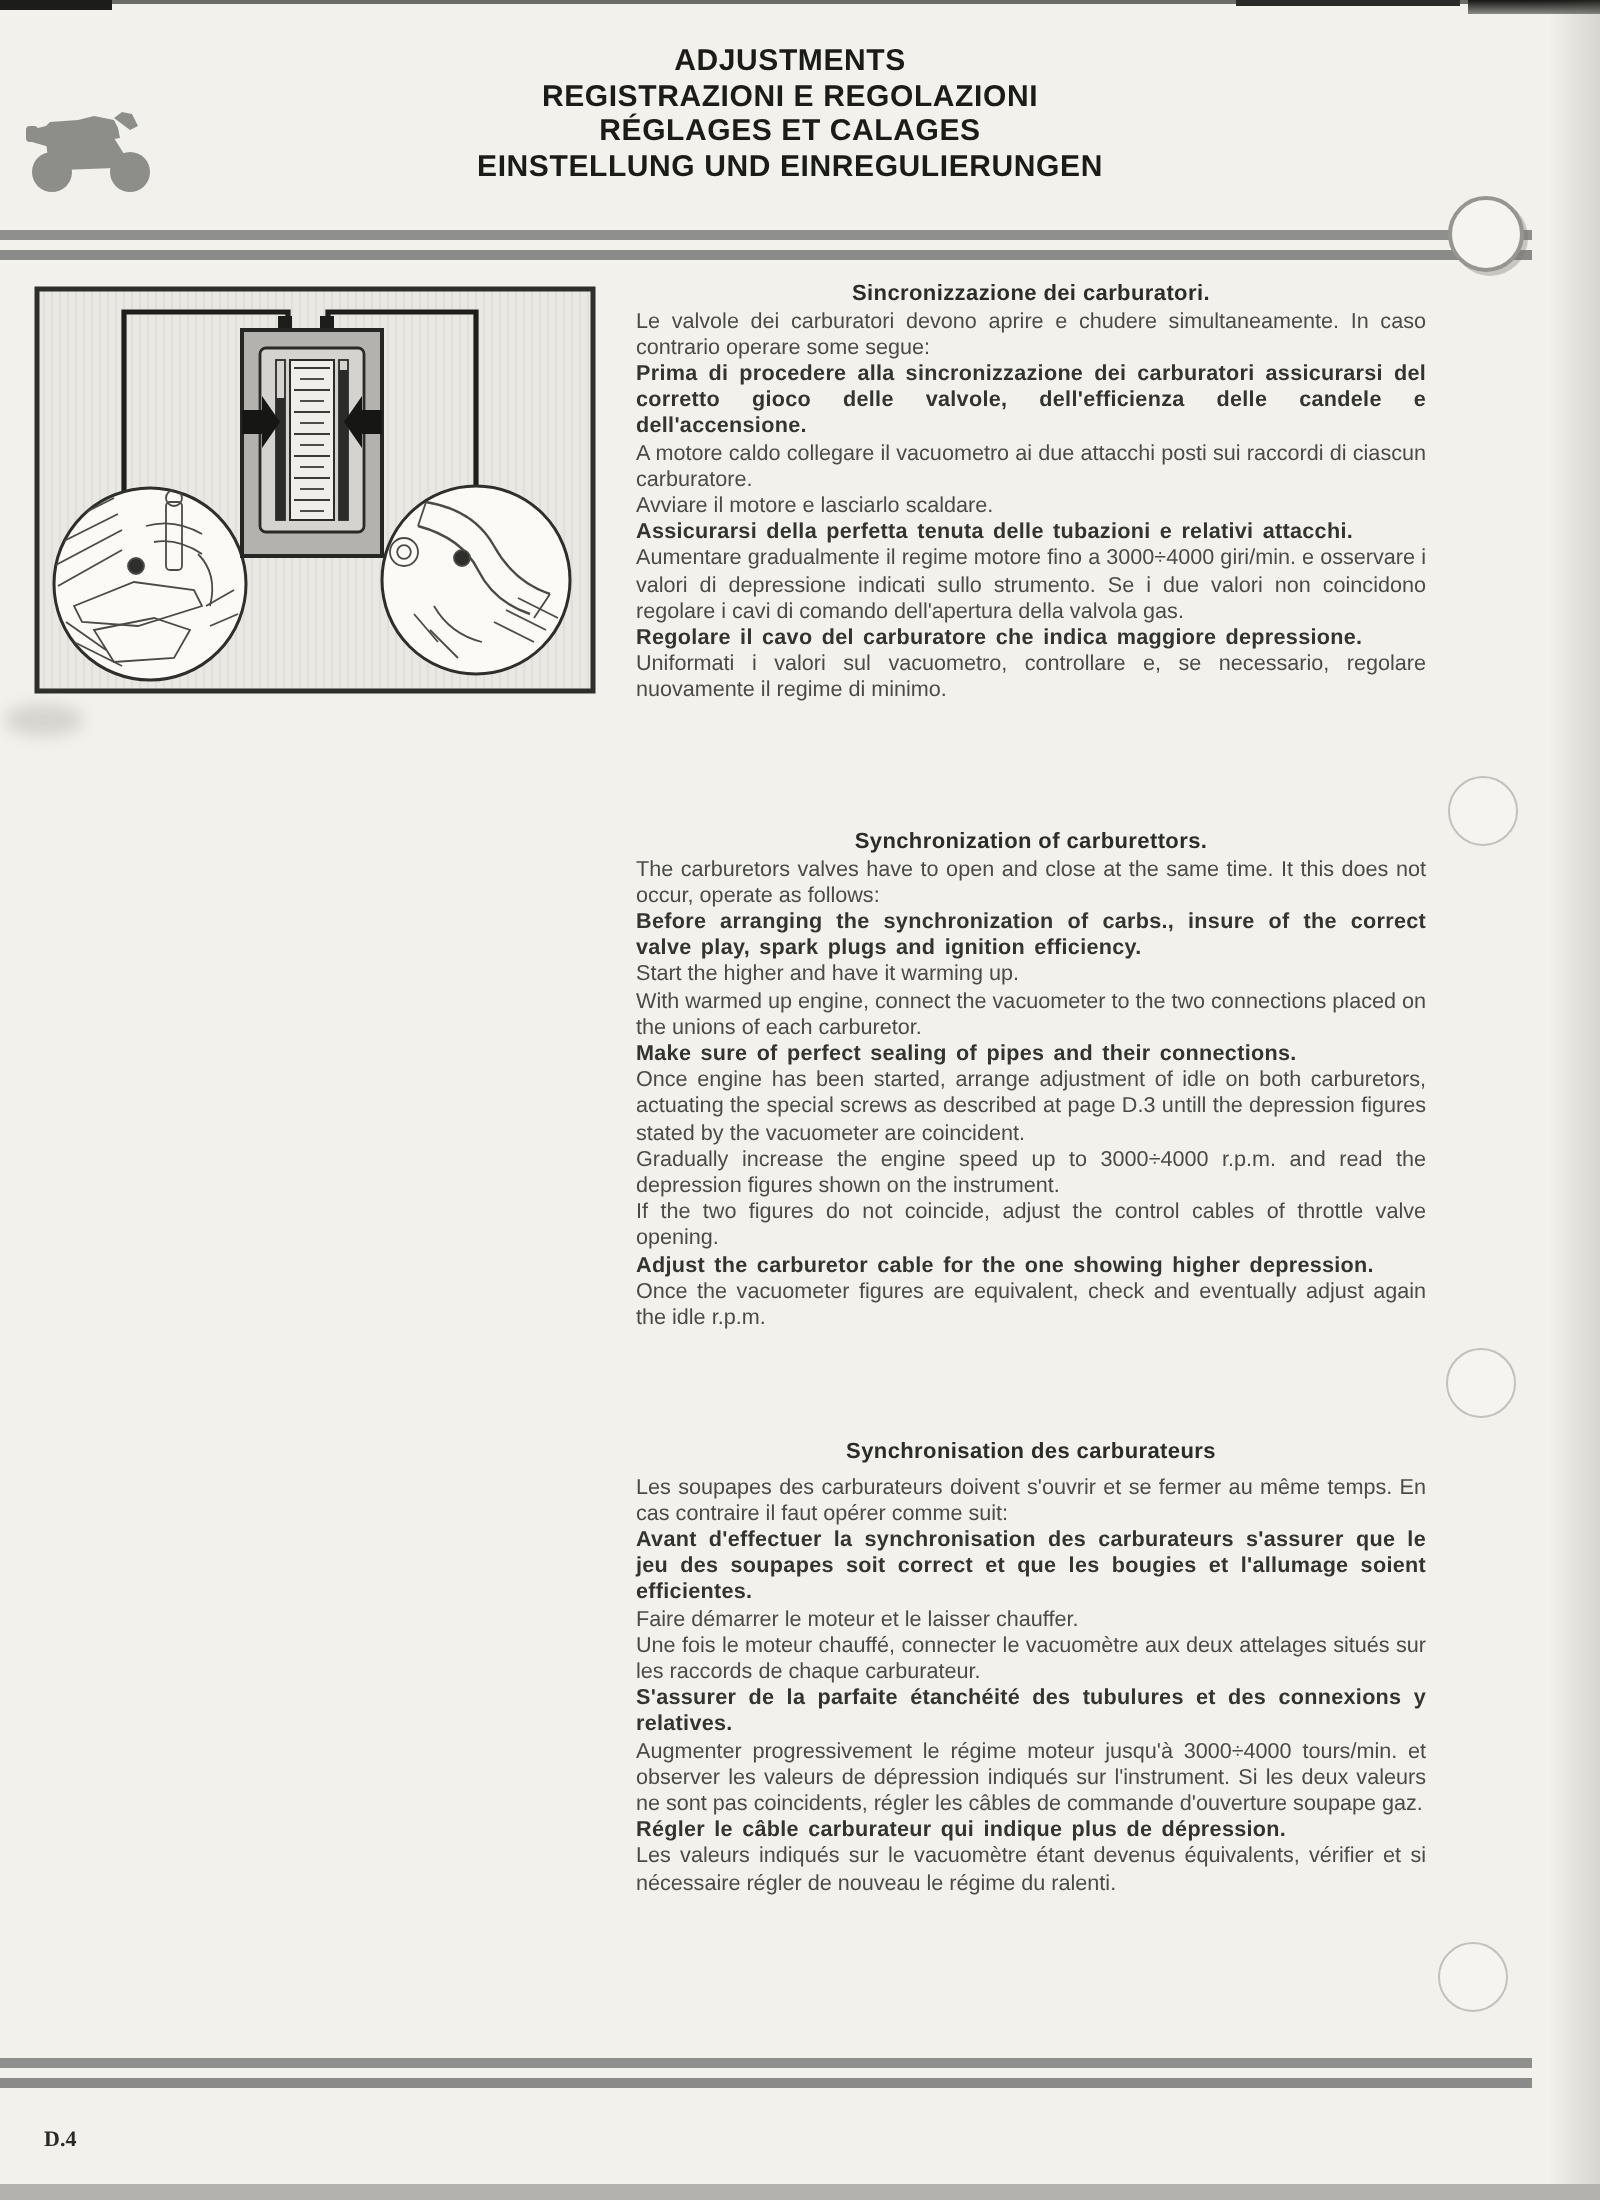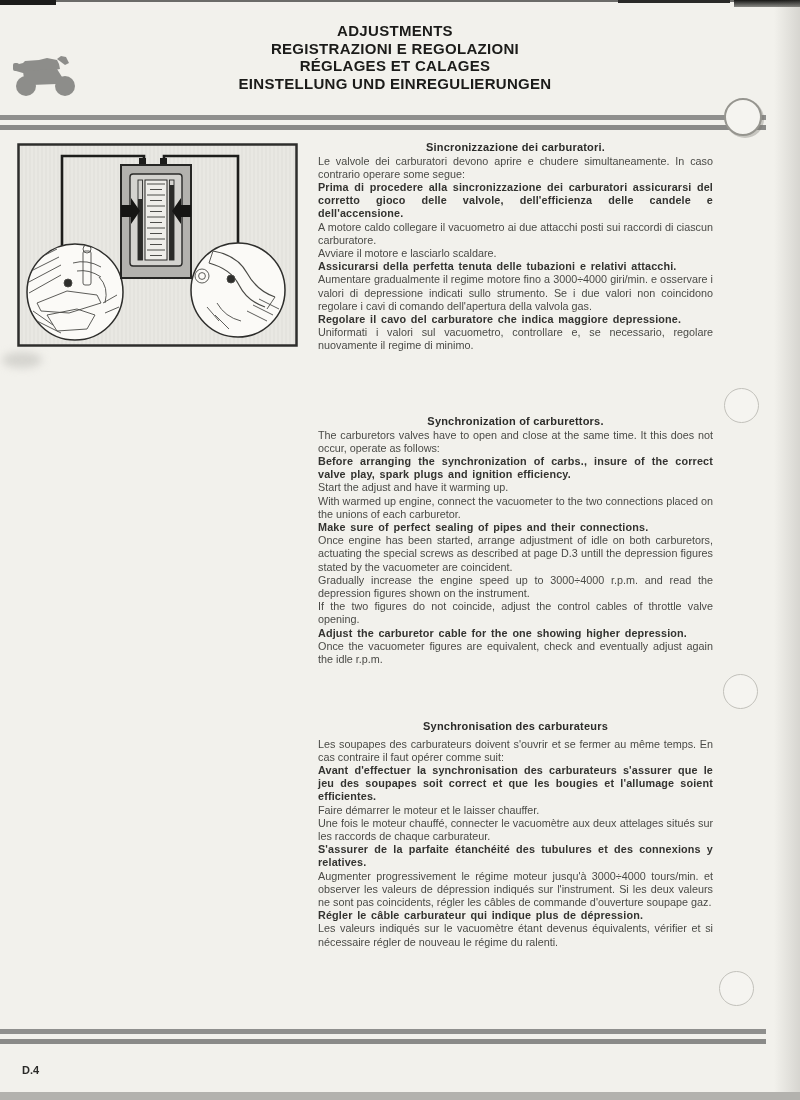--- a/index.html
+++ b/index.html
@@ -39,21 +39,21 @@
   
   .col{position:absolute;left:318px;width:395px;color:#4a4a46;font-size:10.8px;line-height:13.2px;}
   .col p{margin:0;text-align:justify;}
   .col h3{margin:0;font-size:11px;line-height:13.5px;color:#2c2c2a;letter-spacing:.2px;text-align:center;}
   .col .b{font-weight:bold;color:#333330;letter-spacing:.15px;word-spacing:1.5px;}
   .sec-it{top:141px;}
   .sec-en{top:415px;}
   .sec-fr{top:720px;}
   .sec-fr h3{margin-bottom:4px;}
   
-  .footer-num{position:absolute;left:22px;top:1064px;font-size:11px;font-weight:bold;color:#2a2a28;}
+  .footer-num{position:absolute;left:22px;top:1064px;font-size:11px;font-weight:bold;color:#2a2a28;font-family:Liberation Serif, serif;}
 </style>
 </head>
 <body>
 
 <div class="top-edge"></div>
 <div class="top-mark-left"></div>
 <div class="top-mark-mid"></div>
 <div class="top-mark-right"></div>
 <div class="left-smudge"></div>
 
@@ -191,21 +191,21 @@
   <p class="b">Assicurarsi della perfetta tenuta delle tubazioni e relativi attacchi.</p>
   <p>Aumentare gradualmente il regime motore fino a 3000÷4000 giri/min. e osservare i valori di depressione indicati sullo strumento. Se i due valori non coincidono regolare i cavi di comando dell'apertura della valvola gas.</p>
   <p class="b">Regolare il cavo del carburatore che indica maggiore depressione.</p>
   <p>Uniformati i valori sul vacuometro, controllare e, se necessario, regolare nuovamente il regime di minimo.</p>
 </div>
 
 <div class="col sec-en">
   <h3>Synchronization of carburettors.</h3>
   <p>The carburetors valves have to open and close at the same time. It this does not occur, operate as follows:</p>
   <p class="b">Before arranging the synchronization of carbs., insure of the correct valve play, spark plugs and ignition efficiency.</p>
-  <p>Start the adjust and have it warming up.</p>
+  <p>Start the higher and have it warming up.</p>
   <p>With warmed up engine, connect the vacuometer to the two connections placed on the unions of each carburetor.</p>
   <p class="b">Make sure of perfect sealing of pipes and their connections.</p>
   <p>Once engine has been started, arrange adjustment of idle on both carburetors, actuating the special screws as described at page D.3 untill the depression figures stated by the vacuometer are coincident.</p>
   <p>Gradually increase the engine speed up to 3000÷4000 r.p.m. and read the depression figures shown on the instrument.</p>
   <p>If the two figures do not coincide, adjust the control cables of throttle valve opening.</p>
   <p class="b">Adjust the carburetor cable for the one showing higher depression.</p>
   <p>Once the vacuometer figures are equivalent, check and eventually adjust again the idle r.p.m.</p>
 </div>
 
 <div class="col sec-fr">

